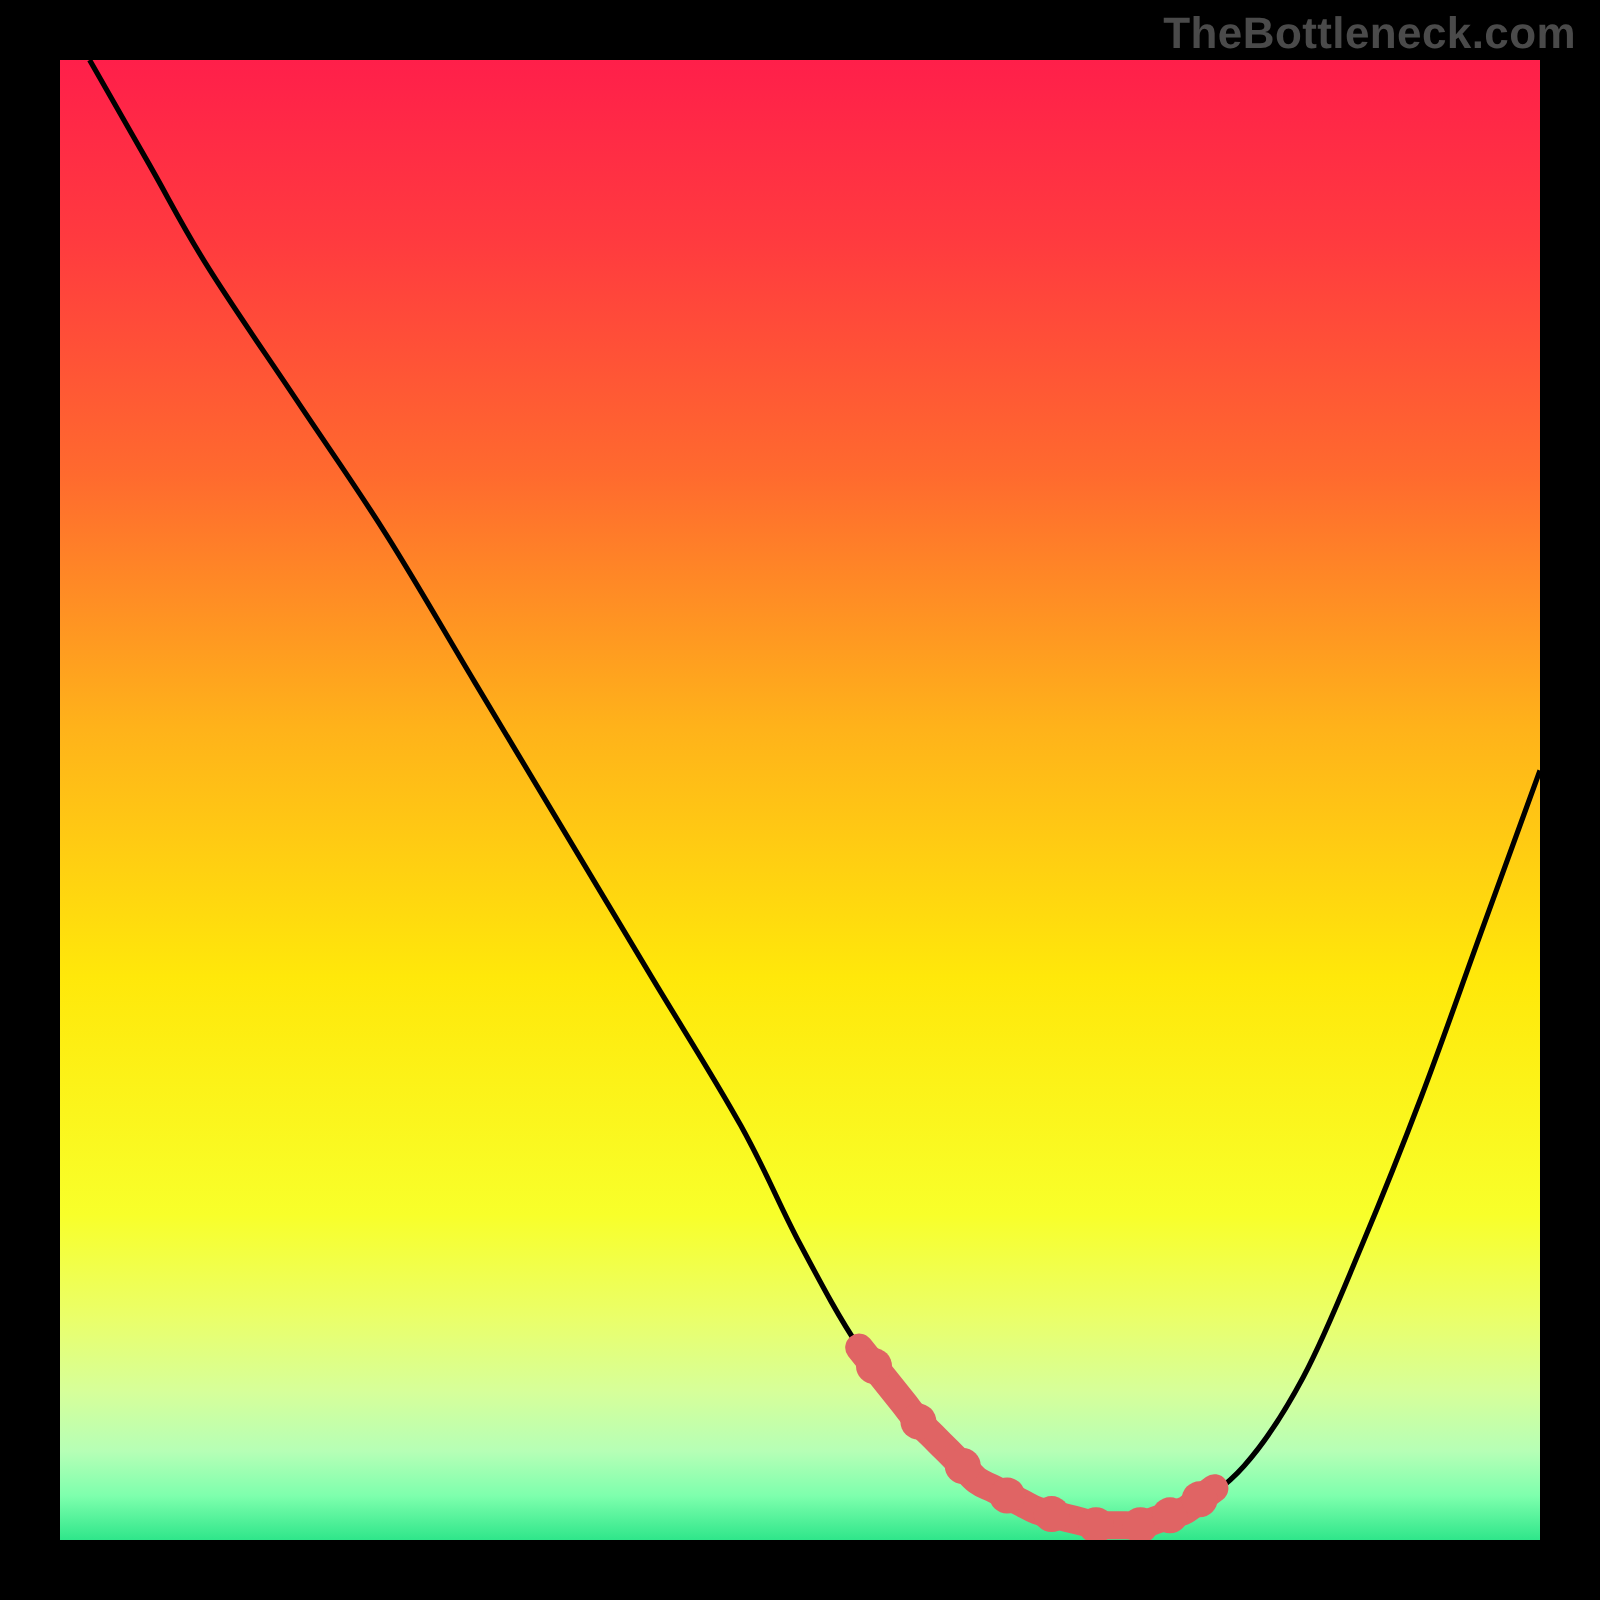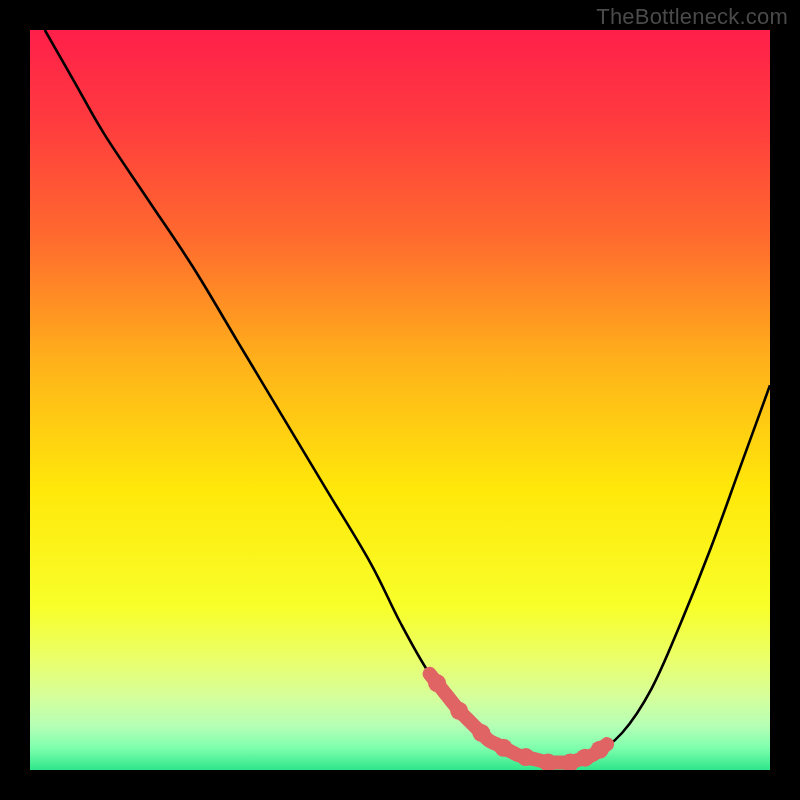--- a/index.html
+++ b/index.html
@@ -16,21 +16,21 @@
     width: 800px;
     height: 800px;
     background: #000;
   }
   .watermark {
     position: absolute;
     top: 4px;
     right: 12px;
     color: #4a4a4a;
     font-size: 22px;
-    font-weight: 400;
+    font-weight: 700;
     letter-spacing: 0.2px;
     z-index: 5;
     user-select: none;
     text-align: right;
   }
   svg {
     position: absolute;
     top: 0;
     left: 0;
   }

